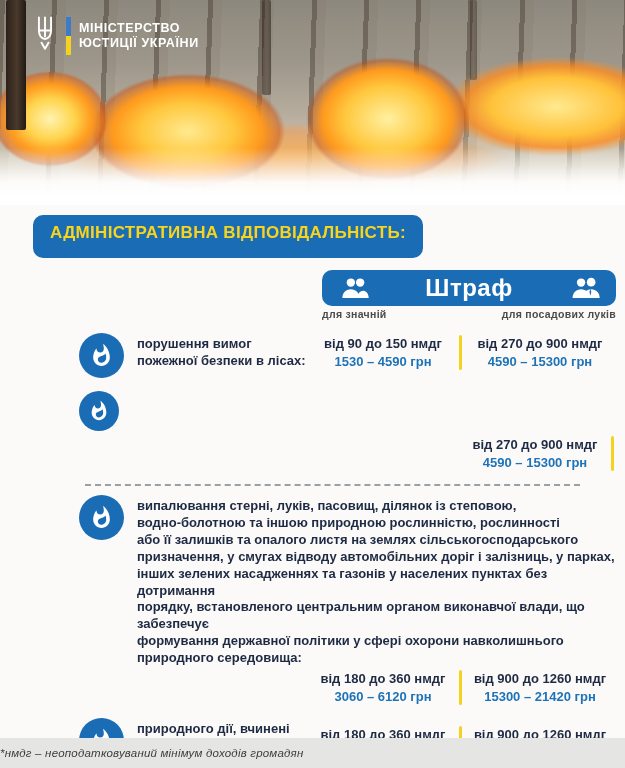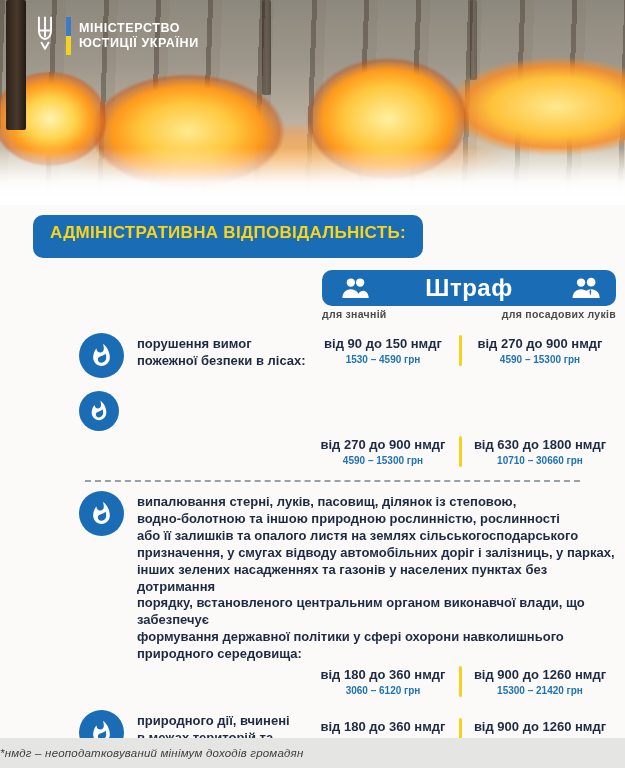--- a/index.html
+++ b/index.html
@@ -84,21 +84,21 @@
     white-space:pre-line;
     color:#1e2a44; font-size:13px; font-weight:bold; line-height:1.3;
     padding-top:3px;
   }
   .amounts { display:flex; align-items:stretch; margin-left:auto; flex:0 0 auto; }
   .row-head .amounts { margin-top:2px; }
   .amounts-below { display:flex; justify-content:flex-end; margin-top:5px; }
   .fine-col { width:148px; text-align:center; }
   .fine-col.off { width:152px; }
   .fine-col .nmdg { color:#1e2a44; font-size:13px; font-weight:bold; white-space:nowrap; line-height:1.35; }
-  .fine-col .uah  { color:#1e73b8; font-size:10px; font-weight:bold; white-space:nowrap; line-height:1.35; }
+  .fine-col .uah  { color:#1e73b8; font-size:13px; font-weight:bold; white-space:nowrap; line-height:1.35; }
   .v-div { width:3px; border-radius:2px; background:#f5d21d; margin:0 2px; }
 
   .dashed-sep {
     margin:13px 36px 0 6px;
     border-top:2px dashed #98a0a8;
     height:0;
   }
 
   
   .footnote-strip {
@@ -204,24 +204,20 @@
           </svg>
         </span>
       </div>
       <div class="amounts-below">
         <div class="amounts">
           <div class="fine-col">
             <div class="nmdg">від 270 до 900 нмдг</div>
             <div class="uah">4590 – 15300 грн</div>
           </div>
           <div class="v-div"></div>
-          <div class="fine-col off">
-            <div class="nmdg">від 630 до 1800 нмдг</div>
-            <div class="uah">10710 – 30660 грн</div>
-          </div>
         </div>
       </div>
     </div>
 
     <div class="dashed-sep"></div>
 
     <div class="row" style="margin-top:9px">
       <div class="row-head">
         <span class="flame-badge">
           <svg width="25" height="25" viewBox="0 0 24 24" fill="#ffffff">

